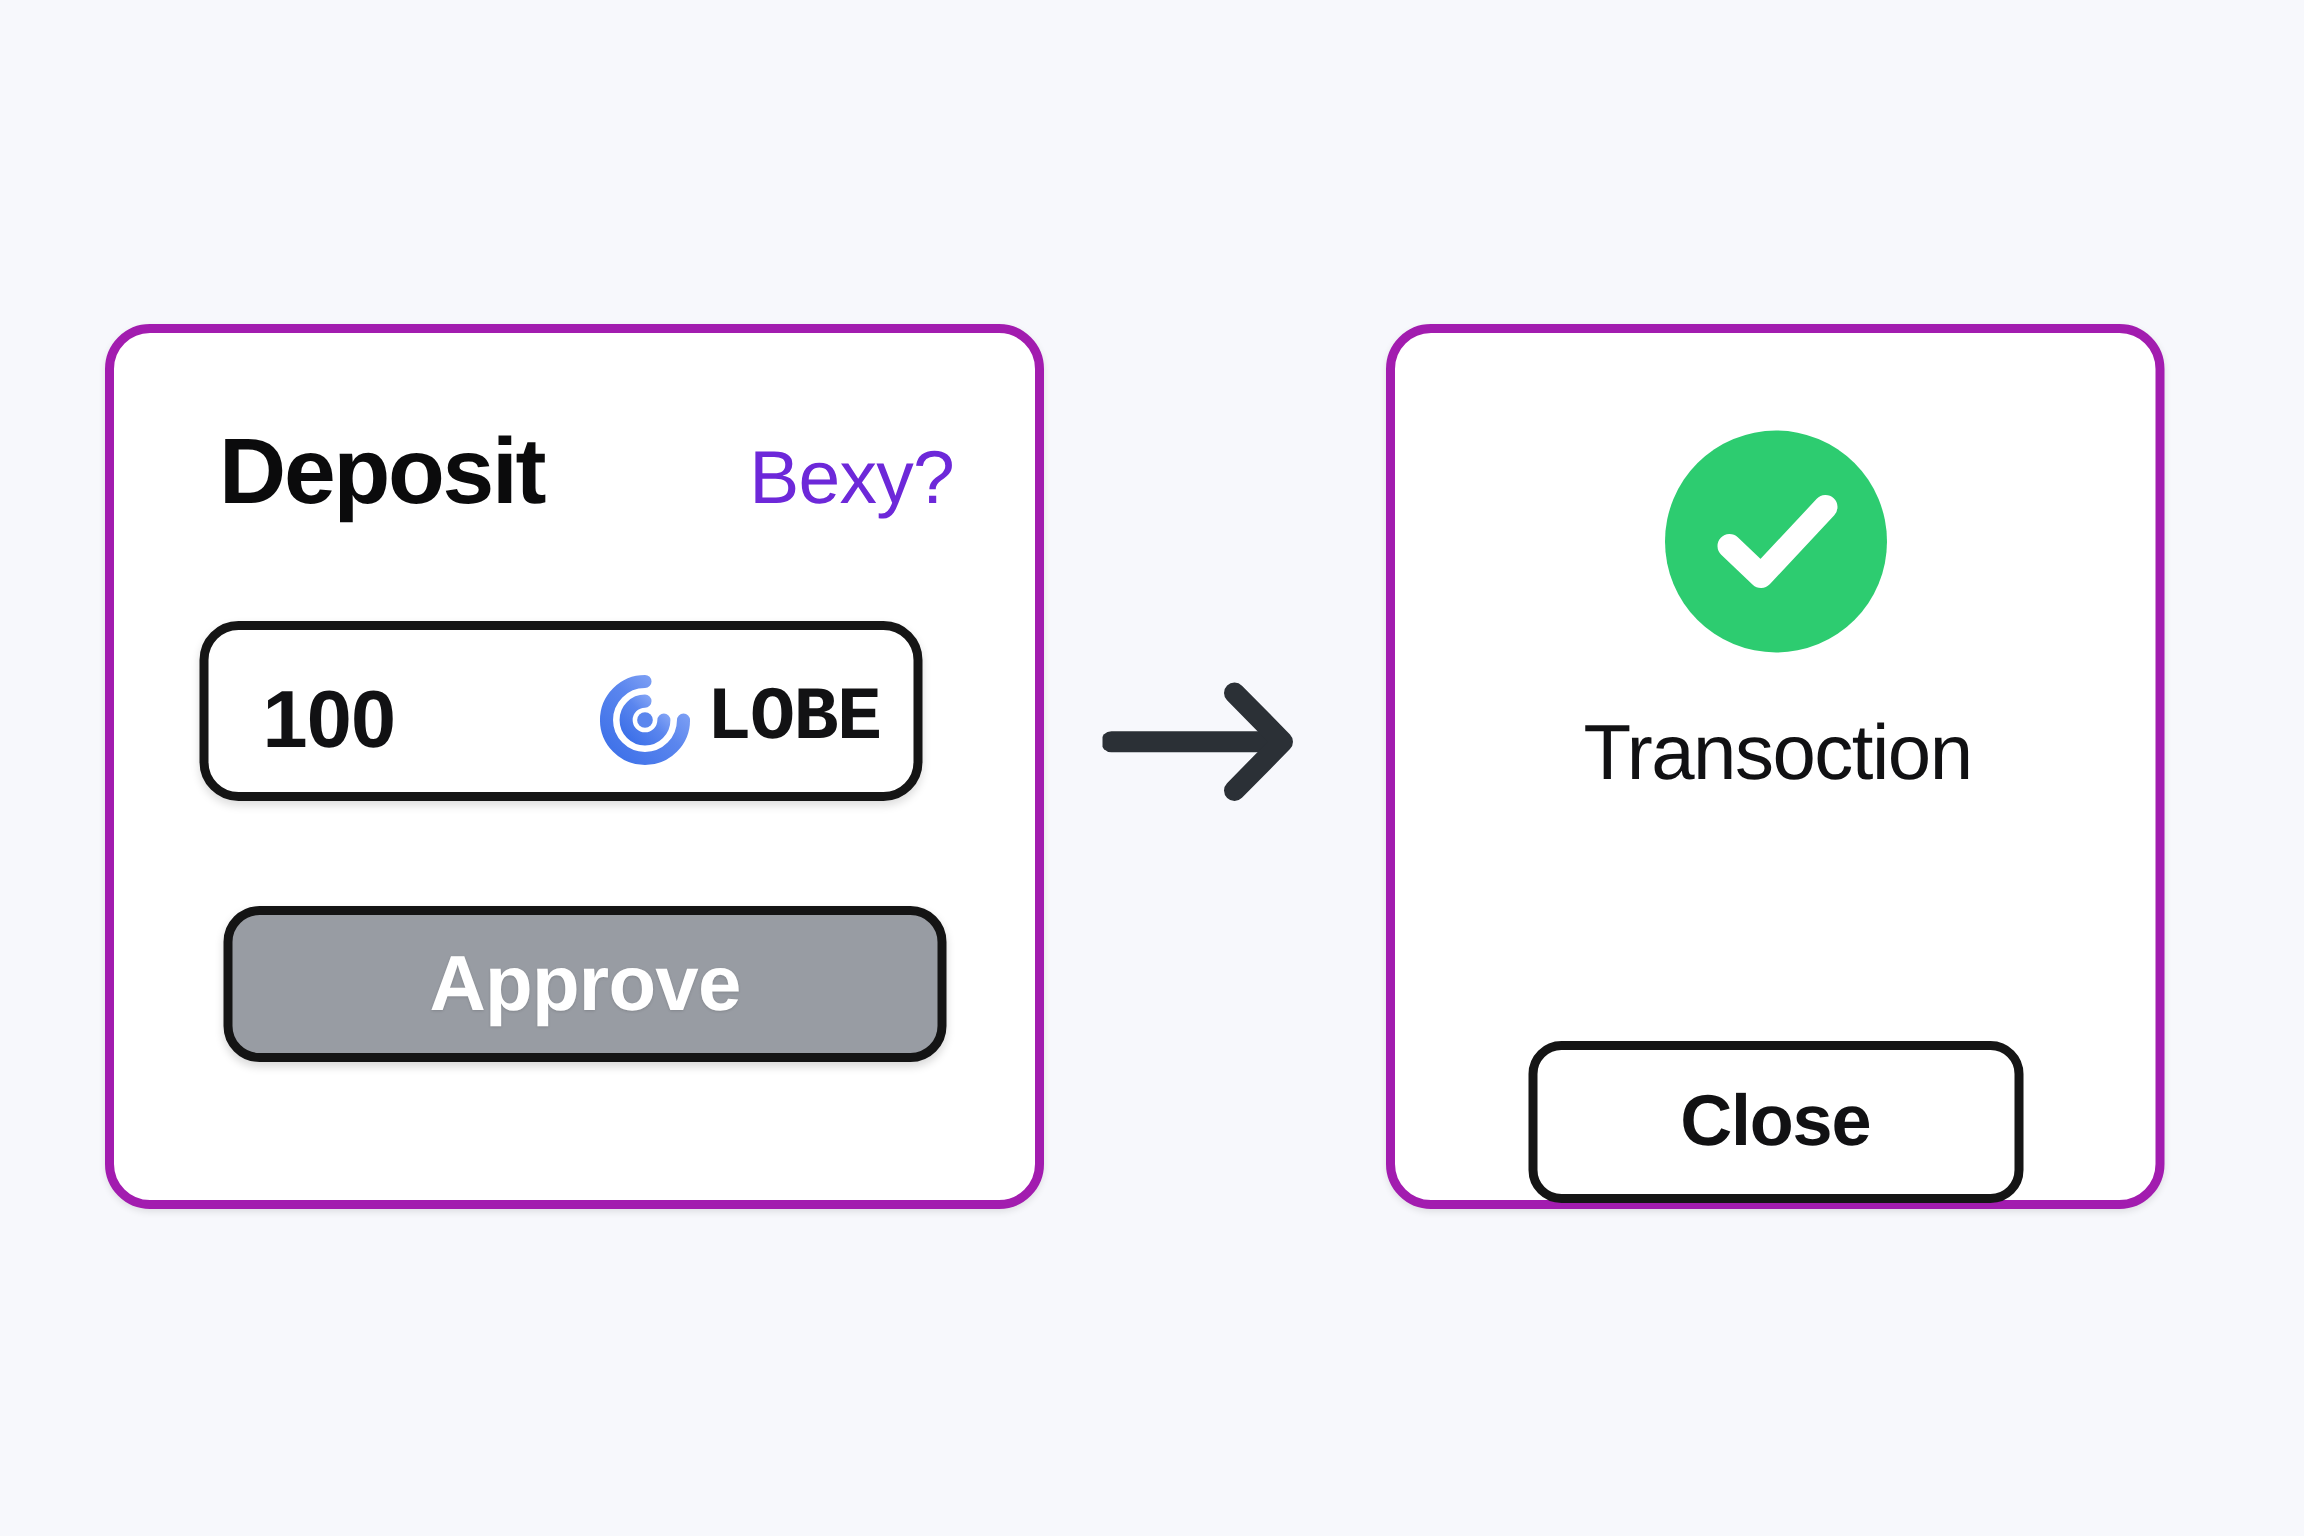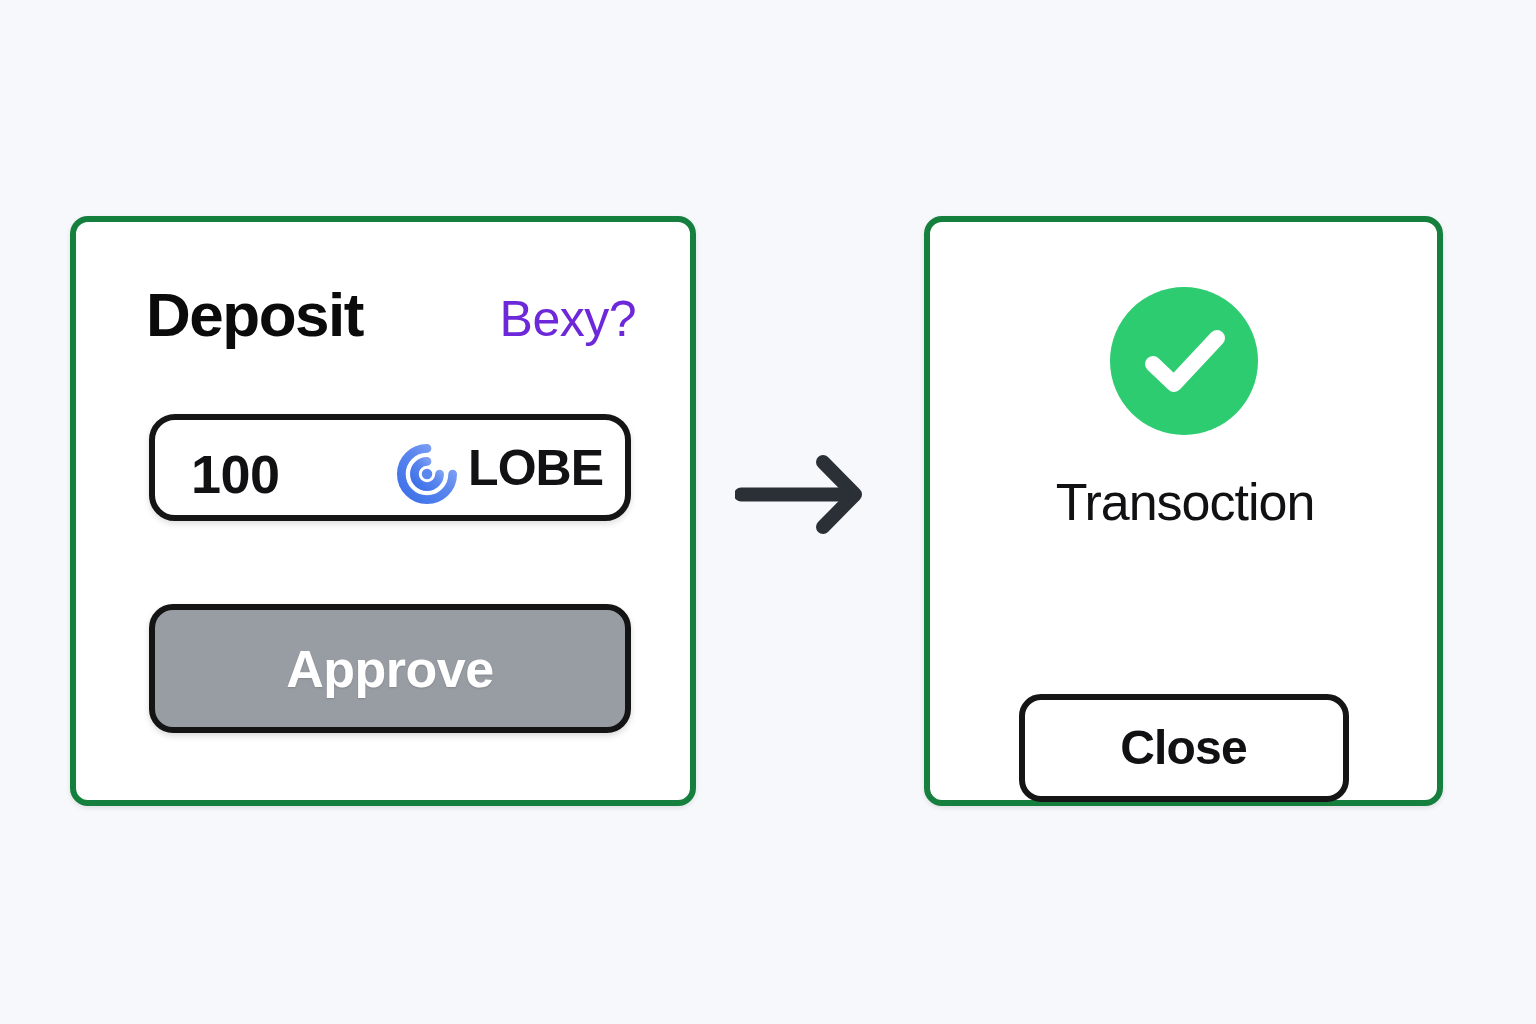--- a/index.html
+++ b/index.html
@@ -20,22 +20,22 @@
     position: absolute;
     inset: 0;
     width: 1536px;
     height: 1024px;
   }
 
   
   .panel {
     position: absolute;
     background: #ffffff;
-    border: 6px solid #15803d;
-    border-radius: 18px;
+    border: 6px solid #a21caf;
+    border-radius: 30px;
     box-sizing: border-box;
     box-shadow: 0 2px 5px rgba(0,0,0,0.10);
   }
 
   #deposit-panel {
     left: 70px;
     top: 216px;
     width: 626px;
     height: 590px;
   }
@@ -71,44 +71,46 @@
     font-weight: 500;
     color: #6d28d9;
     letter-spacing: -0.5px;
     line-height: 1;
     white-space: nowrap;
   }
 
   
   #amount-field {
     position: absolute;
-    left: 73px;
+    left: 57px;
     top: 192px;
     width: 482px;
-    height: 107px;
+    height: 120px;
     background: #ffffff;
     border: 6px solid #151515;
     border-radius: 26px;
     box-sizing: border-box;
     display: flex;
     align-items: center;
     padding: 12px 22px 0 36px;
     box-shadow: 0 3px 6px rgba(0,0,0,0.13);
   }
   #amount-value {
     font-size: 54px;
     font-weight: 700;
     color: #111113;
     letter-spacing: -0.5px;
     line-height: 1;
   }
   #token-chip {
     margin-left: auto;
     display: flex;
+    align-items: center;
     gap: 10px;
+    font-family: Liberation Mono, monospace;
   }
   #token-logo {
     width: 62px;
     height: 62px;
     flex: 0 0 62px;
     display: block;
   }
   #token-symbol {
     font-size: 50px;
     font-weight: 700;
@@ -117,21 +119,21 @@
     line-height: 1;
     filter: blur(0.25px);
   }
 
   
   #approve-button {
     position: absolute;
     left: 73px;
     top: 382px;
     width: 482px;
-    height: 129px;
+    height: 104px;
     background: #989ca3;
     border: 6px solid #141414;
     border-radius: 24px;
     box-sizing: border-box;
     display: flex;
     align-items: center;
     justify-content: center;
     cursor: default;
     box-shadow: 0 3px 6px rgba(0,0,0,0.15);
   }

